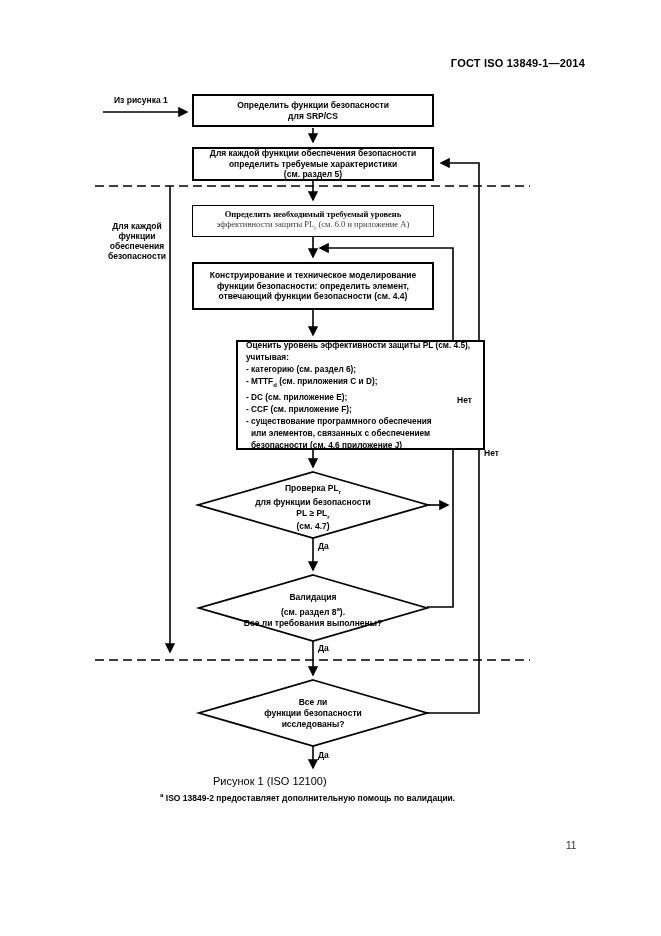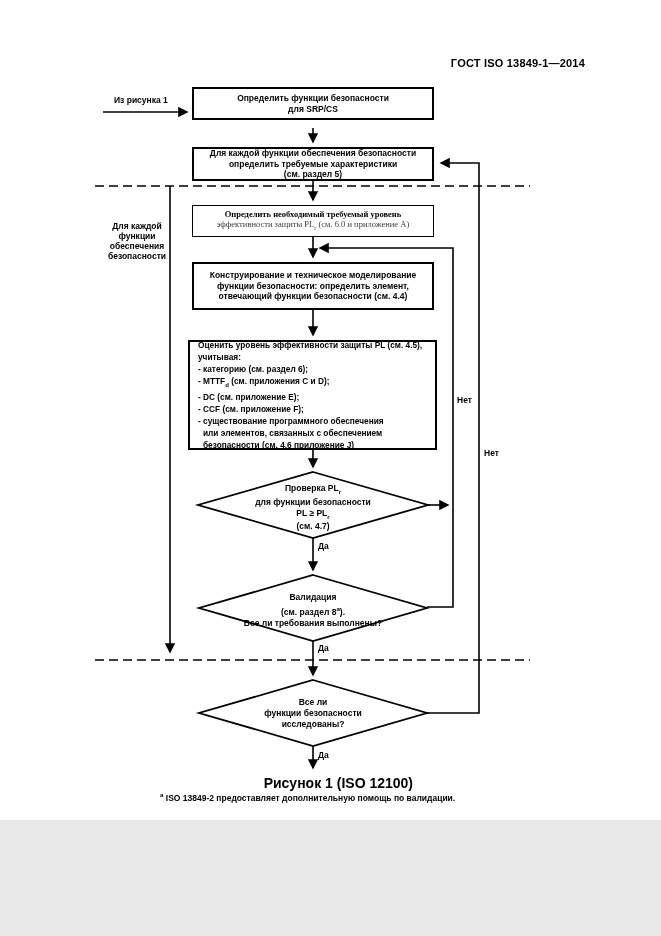--- a/index.html
+++ b/index.html
@@ -1,36 +1,36 @@
 <!DOCTYPE html>
 <html><head>
 <meta charset="utf-8">
 <style>
   html,body{margin:0;padding:0;background:#e8e8e8;}
-  .page{position:relative;width:661px;height:820px;background:#ffffff;
+  .page{position:relative;width:661px;height:936px;background:#ffffff;
         font-family:"Liberation Sans",sans-serif;color:#000;overflow:hidden;}
   svg.wires{position:absolute;left:0;top:0;width:661px;height:936px;pointer-events:none;}
   .box{position:absolute;background:#fff;display:flex;flex-direction:column;
        justify-content:center;align-items:center;text-align:center;
        font-weight:bold;font-size:8.5px;line-height:10.5px;box-sizing:border-box;}
   .b-thick{border:2.5px solid #000;}
   .b-thin{border:1.5px solid #000;font-family:Liberation Serif, serif;}
   .box .ln{white-space:nowrap;}
   .box5{align-items:flex-start;text-align:left;padding:6px 8px;justify-content:center;
-        font-size:8.3px;line-height:12px;}
+        font-size:8.3px;line-height:12px;margin-left:48px;}
   .box5 .ln{white-space:nowrap;}
   .box5 .cont{padding-left:5px;}
   .dtext{position:absolute;text-align:center;font-weight:bold;font-size:8.5px;line-height:11px;}
   .lbl{position:absolute;font-weight:bold;font-size:8.5px;white-space:nowrap;}
   .soft{font-weight:normal;color:#3c3c3c;}
   sub{font-size:0.72em;}
   sup{font-size:0.72em;}
   .header{position:absolute;top:57px;right:76px;font-weight:bold;font-size:11px;letter-spacing:0.2px;}
-  .endlabel{position:absolute;left:213px;top:775px;width:200px;text-align:right;
-            font-weight:bold;font-size:14px;}
+  .endlabel{position:absolute;left:213px;top:775px;width:200px;text-align:left;
+            font-weight:normal;font-size:11px;}
   .footnote{position:absolute;left:160px;top:791px;font-weight:bold;font-size:8.5px;}
   .caption{position:absolute;left:0;top:815px;width:661px;text-align:center;
            font-size:10px;line-height:13.5px;color:#2e2e2e;font-weight:normal;}
   .pagenum{position:absolute;left:566px;top:840px;font-size:10px;color:#2e2e2e;}
   .looplabel{position:absolute;left:96px;top:221px;width:82px;text-align:center;
              font-weight:bold;font-size:8.5px;line-height:10px;white-space:pre-line;}
   .entry{position:absolute;left:114px;top:95px;font-weight:bold;font-size:8.5px;white-space:nowrap;}
 </style>
 </head>
 <body>
@@ -74,21 +74,21 @@
     </g>
   </svg>
 
   <div class="entry">Из рисунка 1</div>
 
   <div class="looplabel">Для каждой
 функции
 обеспечения
 безопасности</div>
 
-  <div class="box b-thick" style="left:192px;top:87px;width:242px;height:33px;">
+  <div class="box b-thick" style="left:192px;top:94px;width:242px;height:33px;">
     <div class="ln">Определить функции безопасности</div>
     <div class="ln">для SRP/CS</div>
   </div>
 
   <div class="box b-thick" style="left:192px;top:147px;width:242px;height:34px;">
     <div class="ln">Для каждой функции обеспечения безопасности</div>
     <div class="ln">определить требуемые характеристики</div>
     <div class="ln">(см. раздел 5)</div>
   </div>
 

